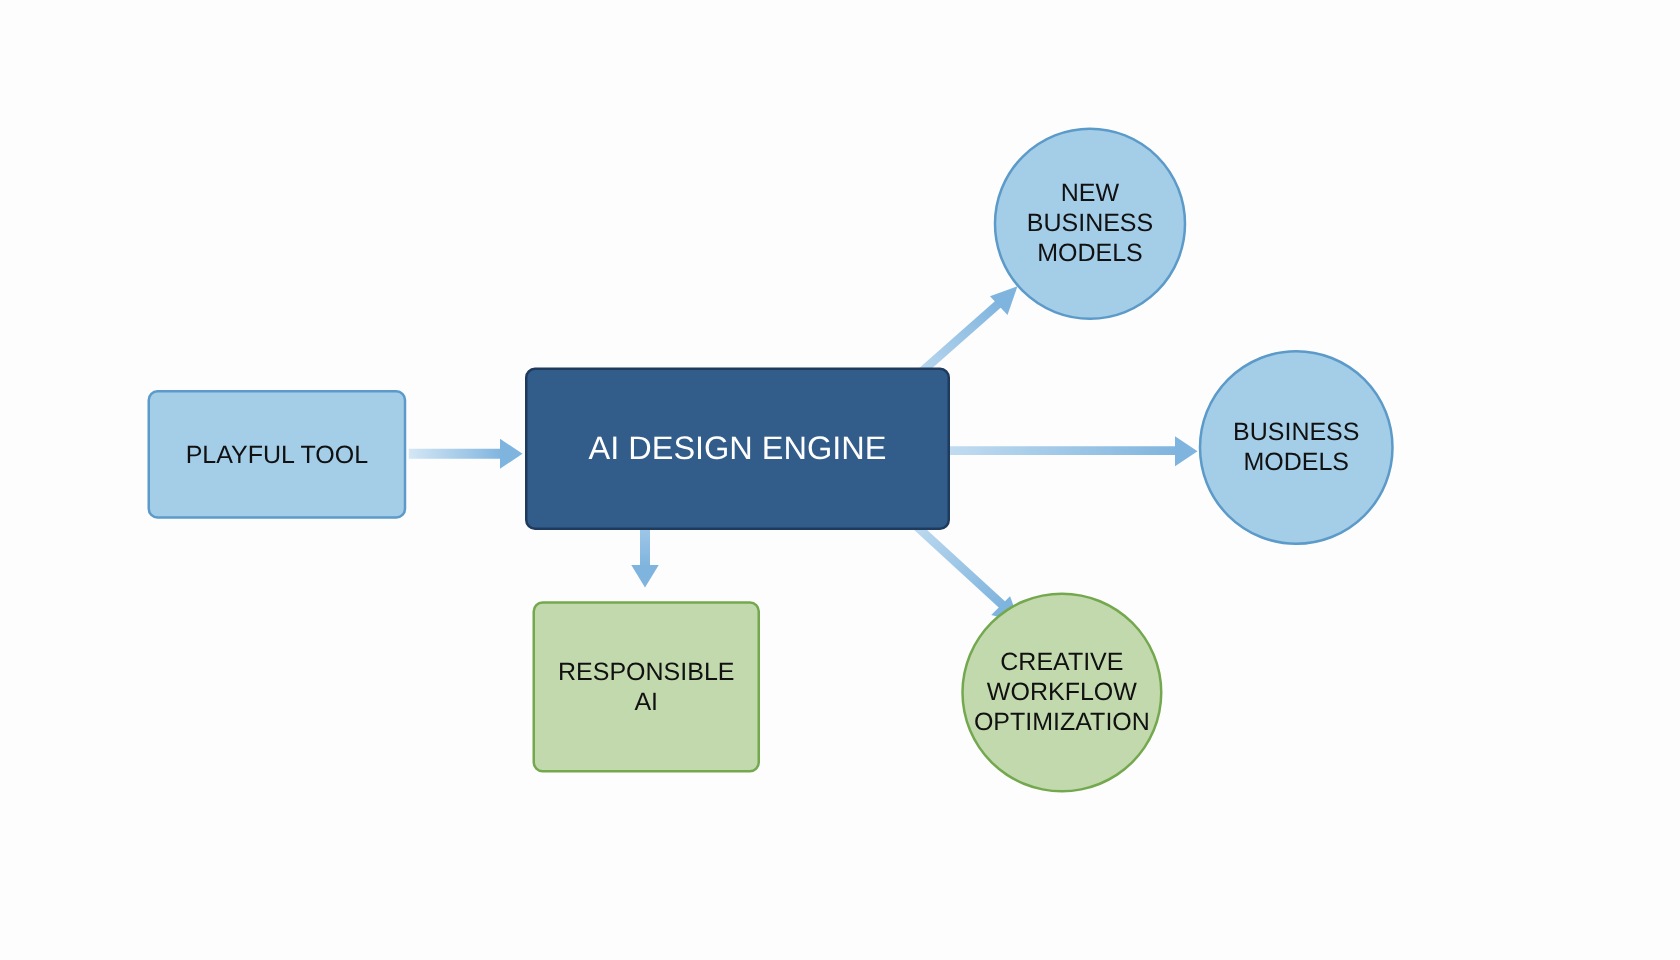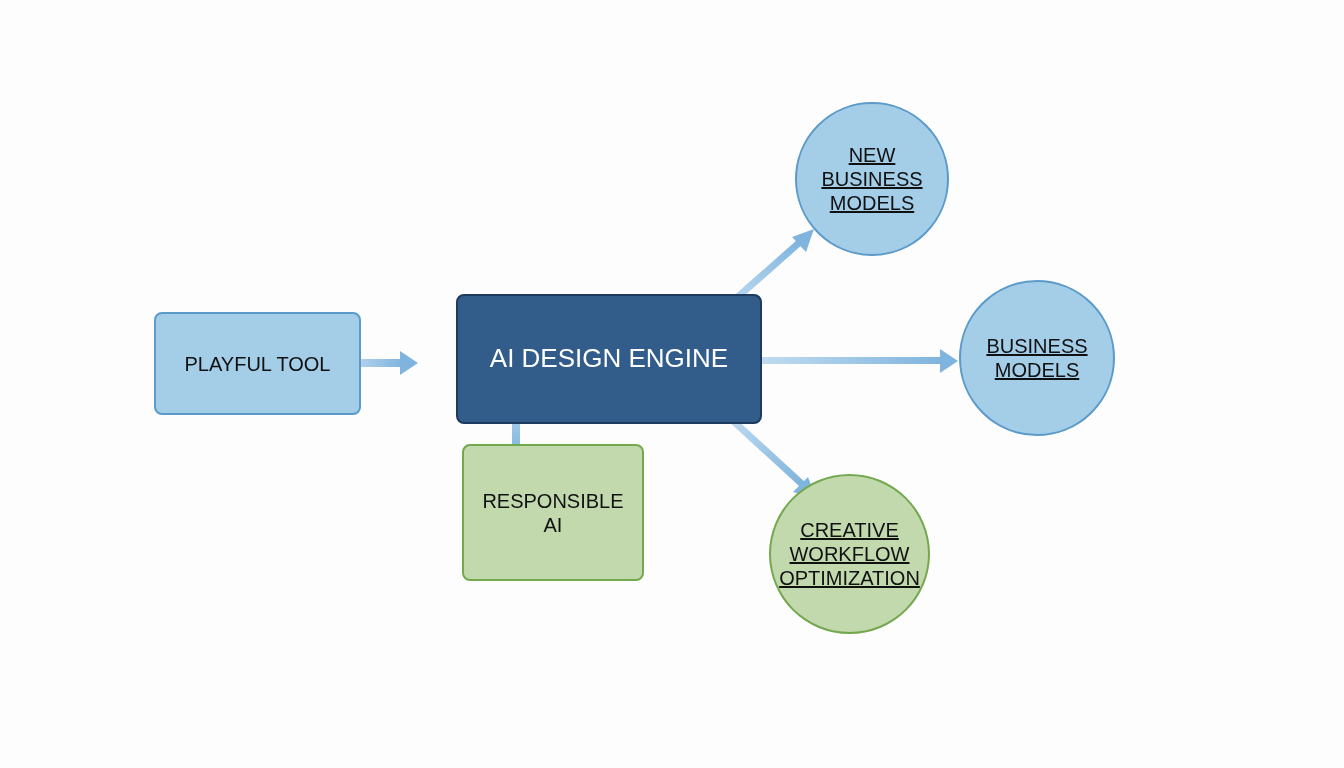--- a/index.html
+++ b/index.html
@@ -8,22 +8,22 @@
       background: #fdfdfd;
       font-family: "Liberation Sans", "DejaVu Sans", sans-serif;
     }
     #arrows { position: absolute; left: 0; top: 0; width: 1344px; height: 768px; }
     .node {
       position: absolute; box-sizing: border-box;
       display: flex; align-items: center; justify-content: center;
       text-align: center; color: #111; line-height: 1.2;
       font-size: 20px;
     }
-    .rect { border-radius: 8px; border: 2px solid; margin-left: 36px; }
-    .circle { border-radius: 50%; border: 2px solid; text-decoration: underline; }
+    .rect { border-radius: 8px; border: 2px solid; }
+    .circle { border-radius: 50%; border: 2px solid; }
     .blue { background: #a4cde8; border-color: #5b9ac9; }
     .green { background: #c2d9ad; border-color: #74a84e; }
     .dark { background: #325c8a; border-color: #1e3a5c; color: #fff; font-size: 26px; }
     .label { white-space: pre-line; }
   </style>
 </head>
 <body>
 
 <svg id="arrows">
   <defs>
@@ -68,25 +68,25 @@
   <g>
     <line x1="706" y1="396" x2="802" y2="484" stroke="url(#gDown)" stroke-width="7"></line>
     <polygon points="816,498 793,492 808,477" fill="#7fb4de"></polygon>
   </g>
 </svg>
 
 <div class="node rect blue" style="left:118px; top:312px; width:207px; height:103px;">
   <span class="label">PLAYFUL TOOL</span>
 </div>
 
-<div class="node rect dark" style="left:420px; top:294px; width:306px; height:130px;">
+<div class="node rect dark" style="left:420px; top:294px; width:340px; height:130px;">
   <span class="label">AI DESIGN ENGINE</span>
 </div>
 
-<div class="node rect green" style="left:426px; top:444px; width:182px; height:137px;">
+<div class="node rect green" style="left:426px; top:481px; width:182px; height:137px;">
   <span class="label">RESPONSIBLE
 AI</span>
 </div>
 
 <div class="node circle blue" style="left:795px; top:102px; width:154px; height:154px;">
   <span class="label">NEW
 BUSINESS
 MODELS</span>
 </div>
 

